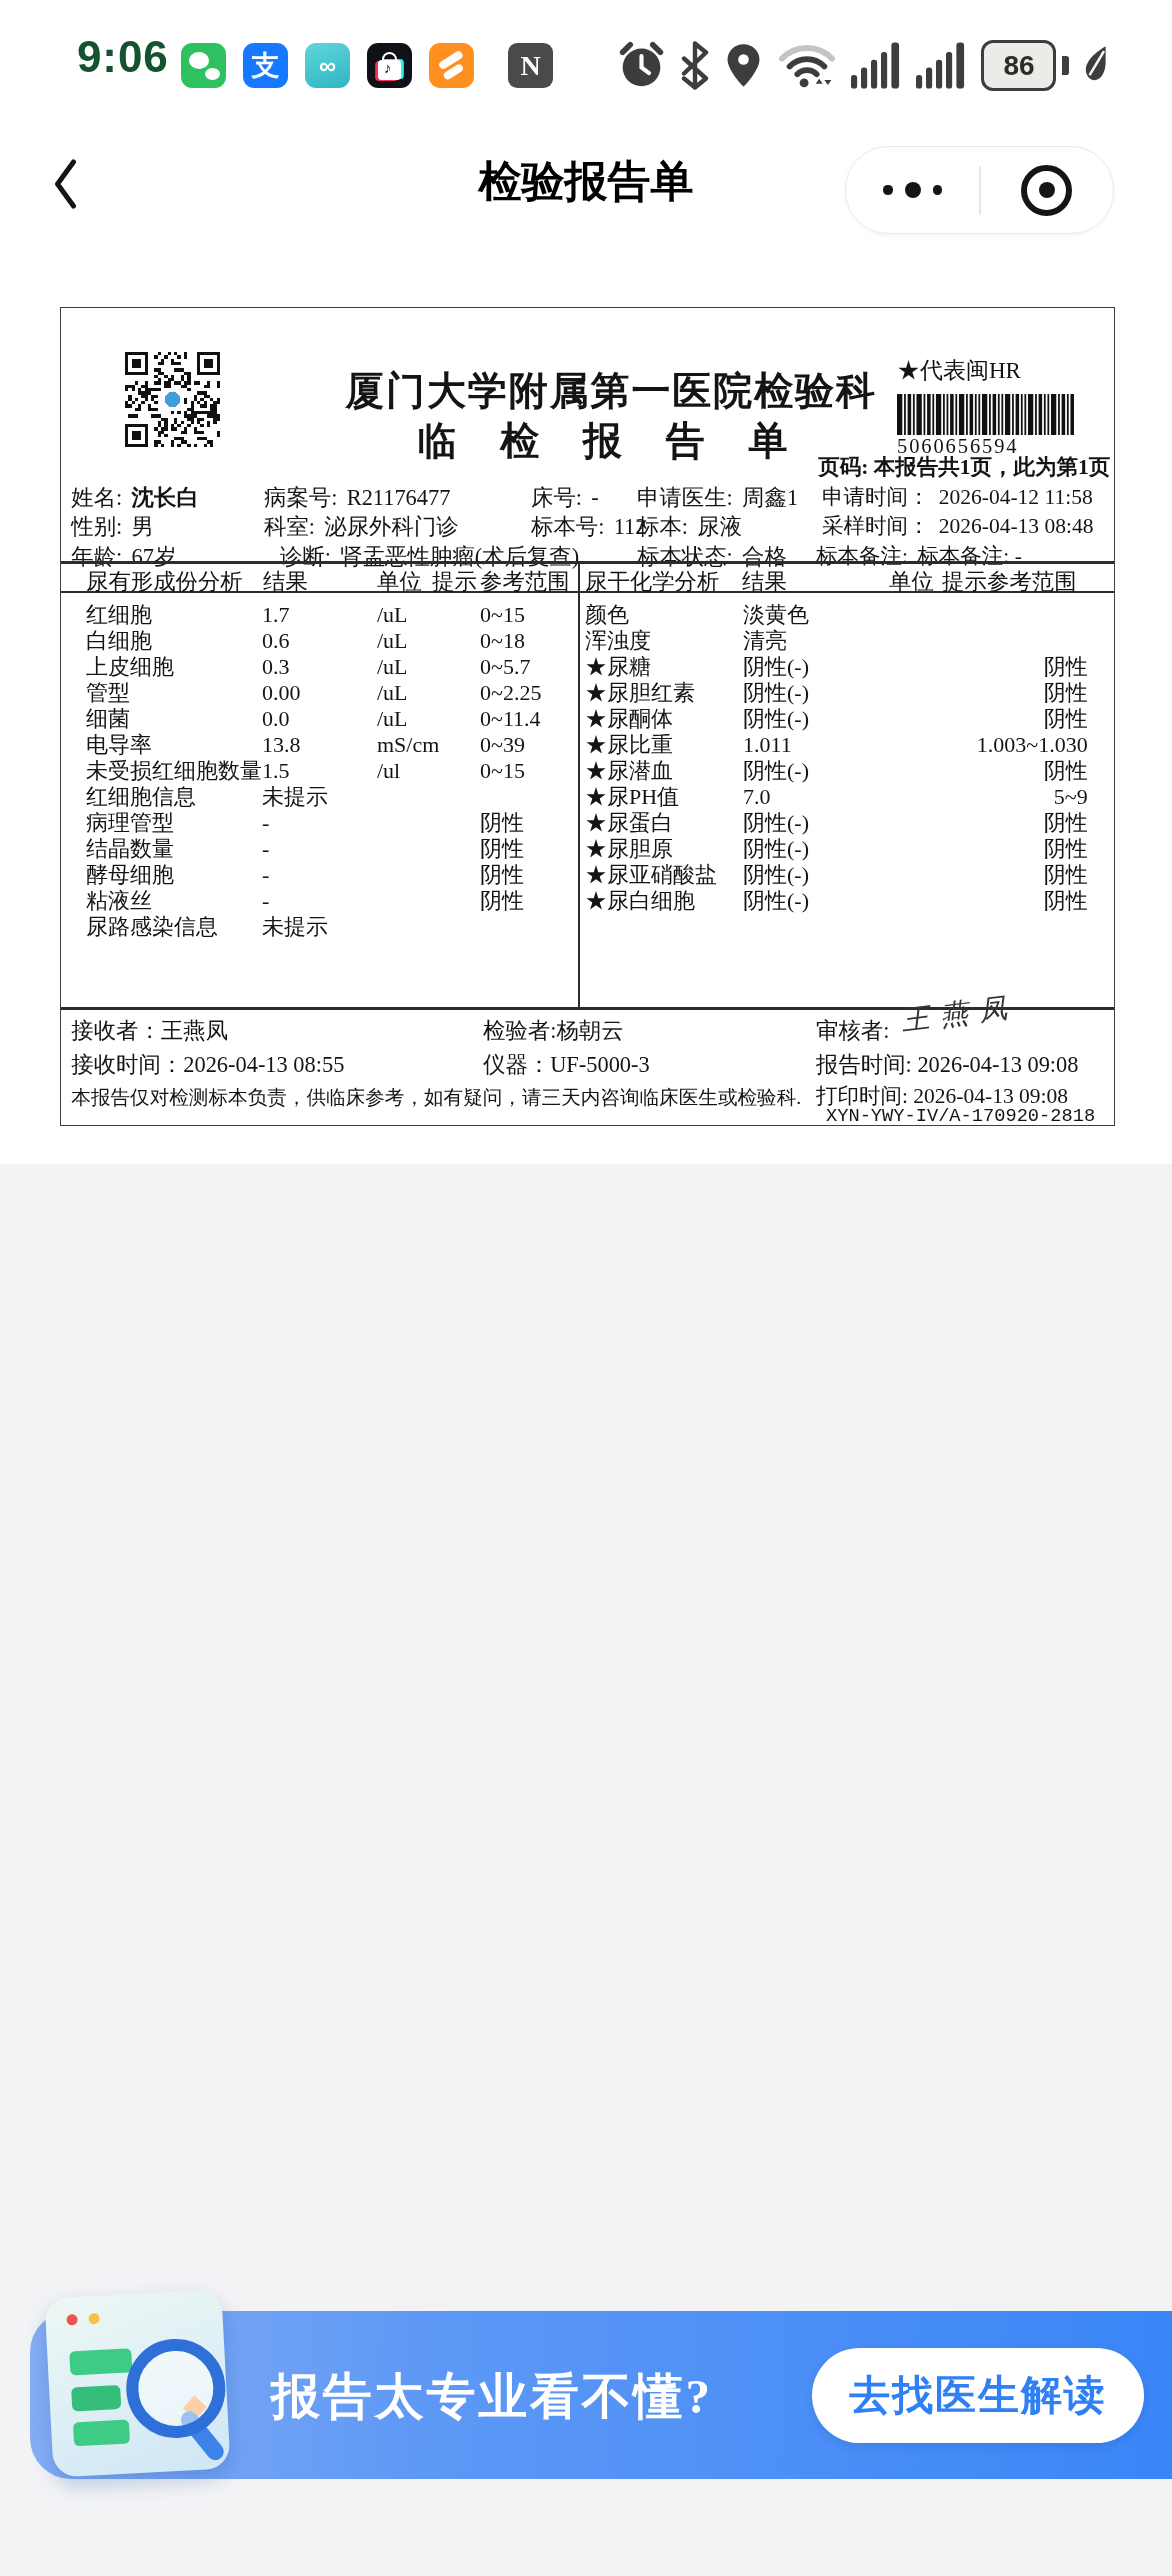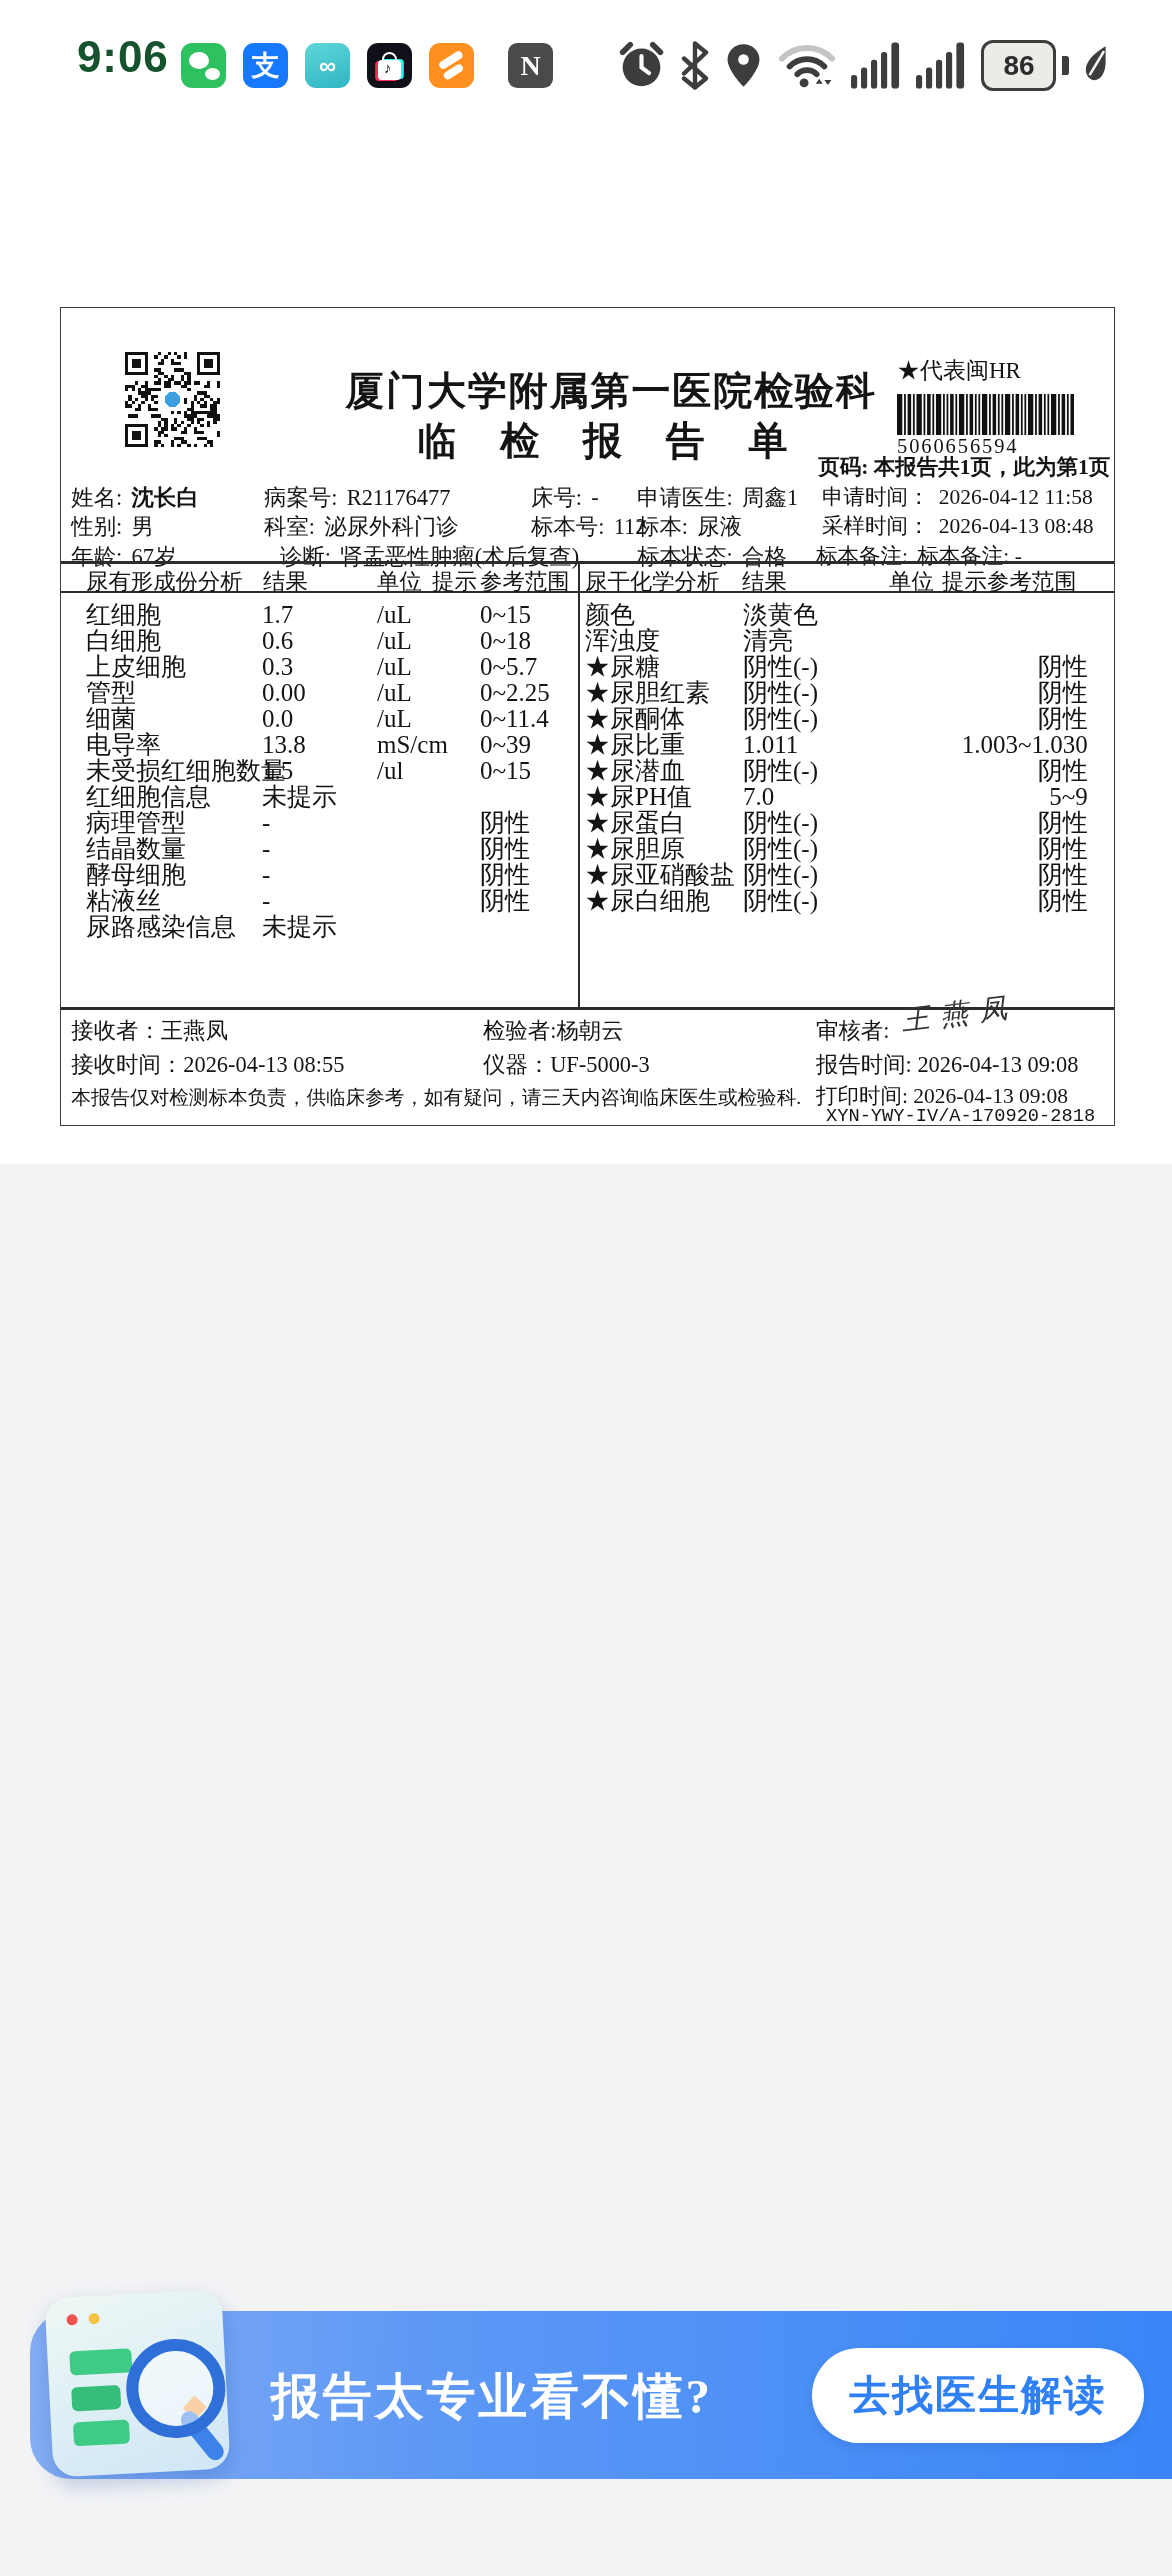--- a/index.html
+++ b/index.html
@@ -71,21 +71,21 @@
   .tline1{left:0;top:253px;width:100%;height:2.8px;background:#2c2c2c;}
   .tline2{left:0;top:283px;width:100%;height:1.9px;background:#2c2c2c;}
   .vdiv{left:517px;top:253px;width:1.9px;height:446px;background:#2c2c2c;}
   .fline{left:0;top:699px;width:100%;height:2.8px;background:#2c2c2c;}
   .th{top:258px;font-size:22.4px;}
   .thL0{left:25px;text-align:center;} .thL1{left:202px;} .thL2{left:316px;} .thL3{left:371px;} .thL4{left:419px;}
   .thR0{left:524px;} .thR1{left:681px;} .thR2{left:828px;} .thR3{left:881px;} .thR4{left:926px;}
   .lrows{left:25px;top:294px;width:492px;}
   .rrows{left:524px;top:294px;width:512px;}
   .lrows *,.rrows *{position:static;}
-  .trow{display:flex;height:26px;line-height:26px;font-size:25px;white-space:nowrap;}
+  .trow{display:flex;height:26px;line-height:26px;font-size:22px;white-space:nowrap;}
   .lrows .c-name{width:176px;} .lrows .c-res{width:115px;} .lrows .c-unit{width:103px;} .lrows .c-ref{flex:1;}
   .rrows .c-name{width:158px;} .rrows .c-res{width:147px;} .rrows .c-unit{width:68px;}
   .rrows .c-ref{flex:1;text-align:right;padding-right:9.3px;}
 
   .frow{font-size:22.4px;}
   .fA{top:707px;} .fB{top:741px;}
   .fc1{left:10.3px;} .fc2{left:422px;} .fc3{left:755px;}
   .fdisc{left:10.3px;top:776px;font-size:19.6px;}
   .fprint{left:755px;top:773px;font-size:21.5px;}
   .fcode{left:765px;top:797px;font-size:18.7px;font-family:"Liberation Mono","DejaVu Sans Mono",monospace;}
@@ -171,20 +171,37 @@
           <span>86</span>
         </div>
       <div class="bnub"></div>
       <svg width="32" height="47" viewBox="0 0 20 26">
           <path d="M16 1C6 7 1 14 5 20c4 5 11 1 11-9V1z" fill="#3d3d3d"></path>
           <path d="M6 19C9 14 12 9 15 4" stroke="#f7f7f7" stroke-width="1.6" fill="none"></path>
         </svg>
     </div>
   </div>
 
+  <div class="navbar">
+    <svg class="back" viewBox="0 0 30 56">
+        <polyline points="23,6 7,28 23,50" stroke="#141414" stroke-width="5" fill="none" stroke-linecap="round" stroke-linejoin="round"></polyline>
+      </svg>
+    <div class="navtitle">检验报告单</div>
+    <div class="capsule">
+      <div class="cap-more">
+        <span class="cdot"></span>
+          <span class="cdot mid"></span>
+          <span class="cdot"></span>
+      </div>
+      <div class="cap-div"></div>
+      <div class="cap-target">
+          <span class="ring"></span>
+        </div>
+    </div>
+  </div>
 
   <div class="graybg"></div>
 
   <div class="card">
     <svg class="qr" viewBox="0 0 29 29" shape-rendering="crispEdges">
       <g id="qr-cells" fill="#111">
           <rect x="10" y="0" width="1" height="1"></rect>
           <rect x="13" y="0" width="1" height="1"></rect>
           <rect x="15" y="0" width="1" height="1"></rect>
           <rect x="18" y="0" width="1" height="1"></rect>

